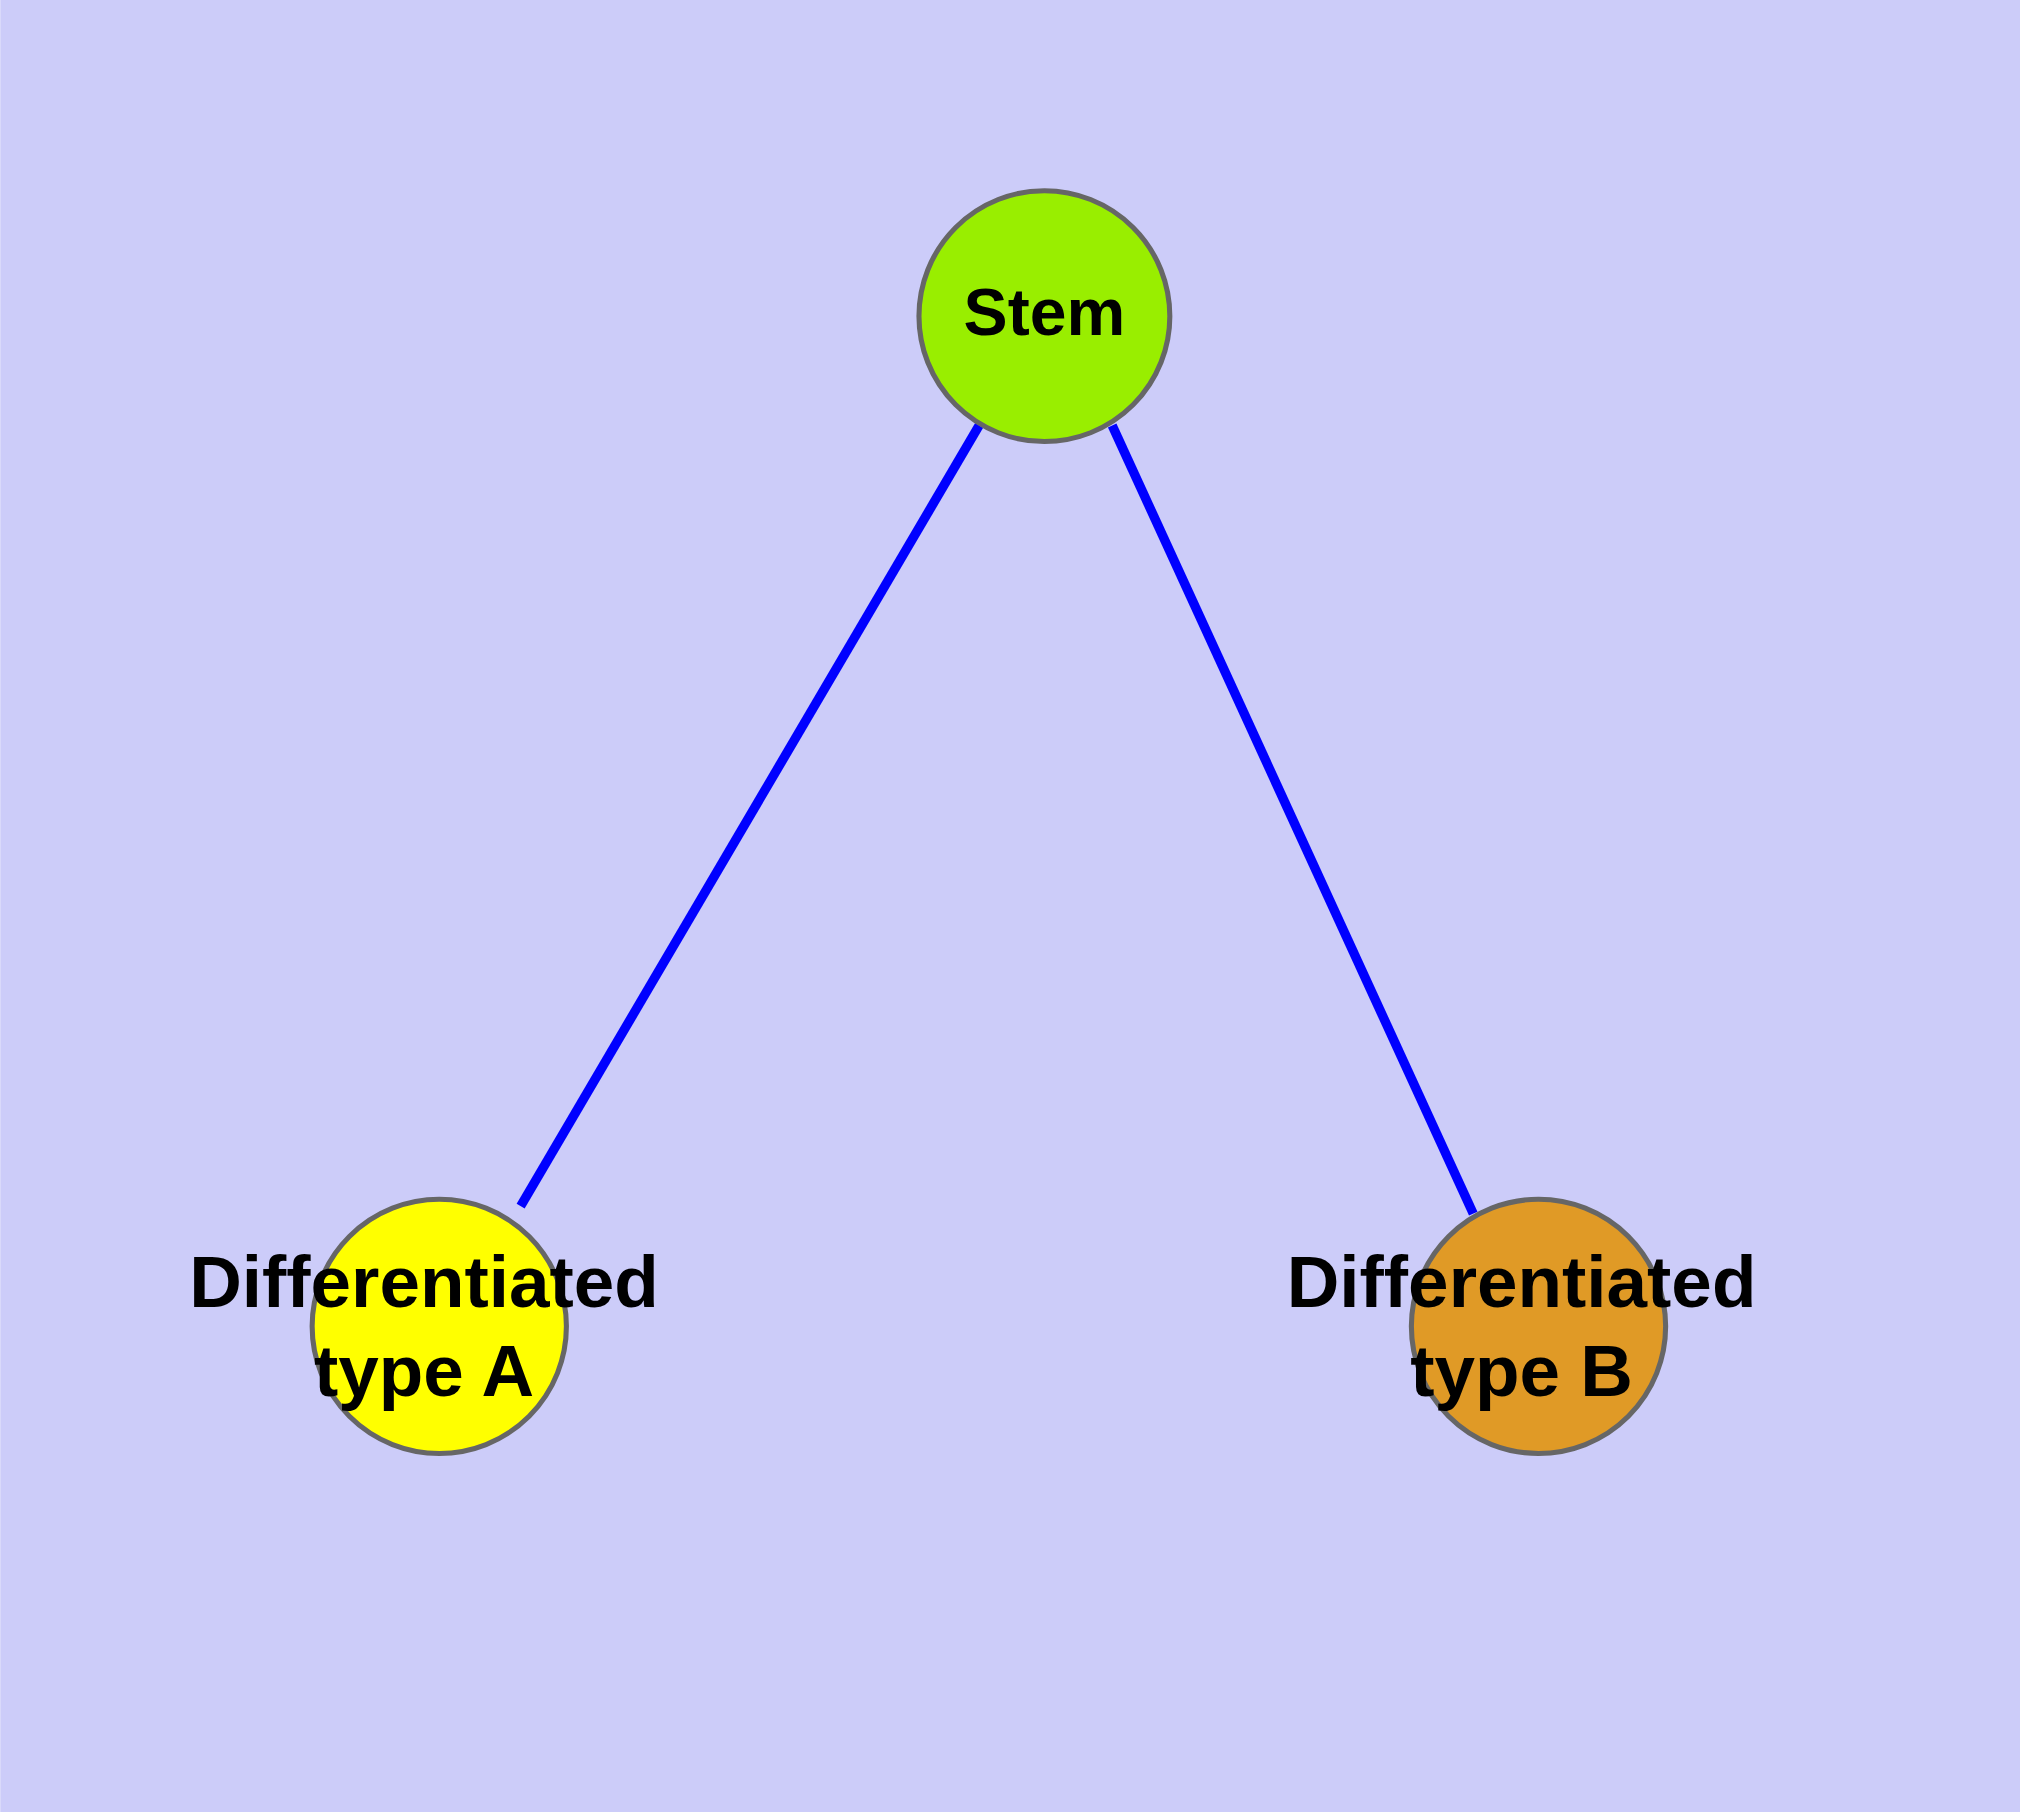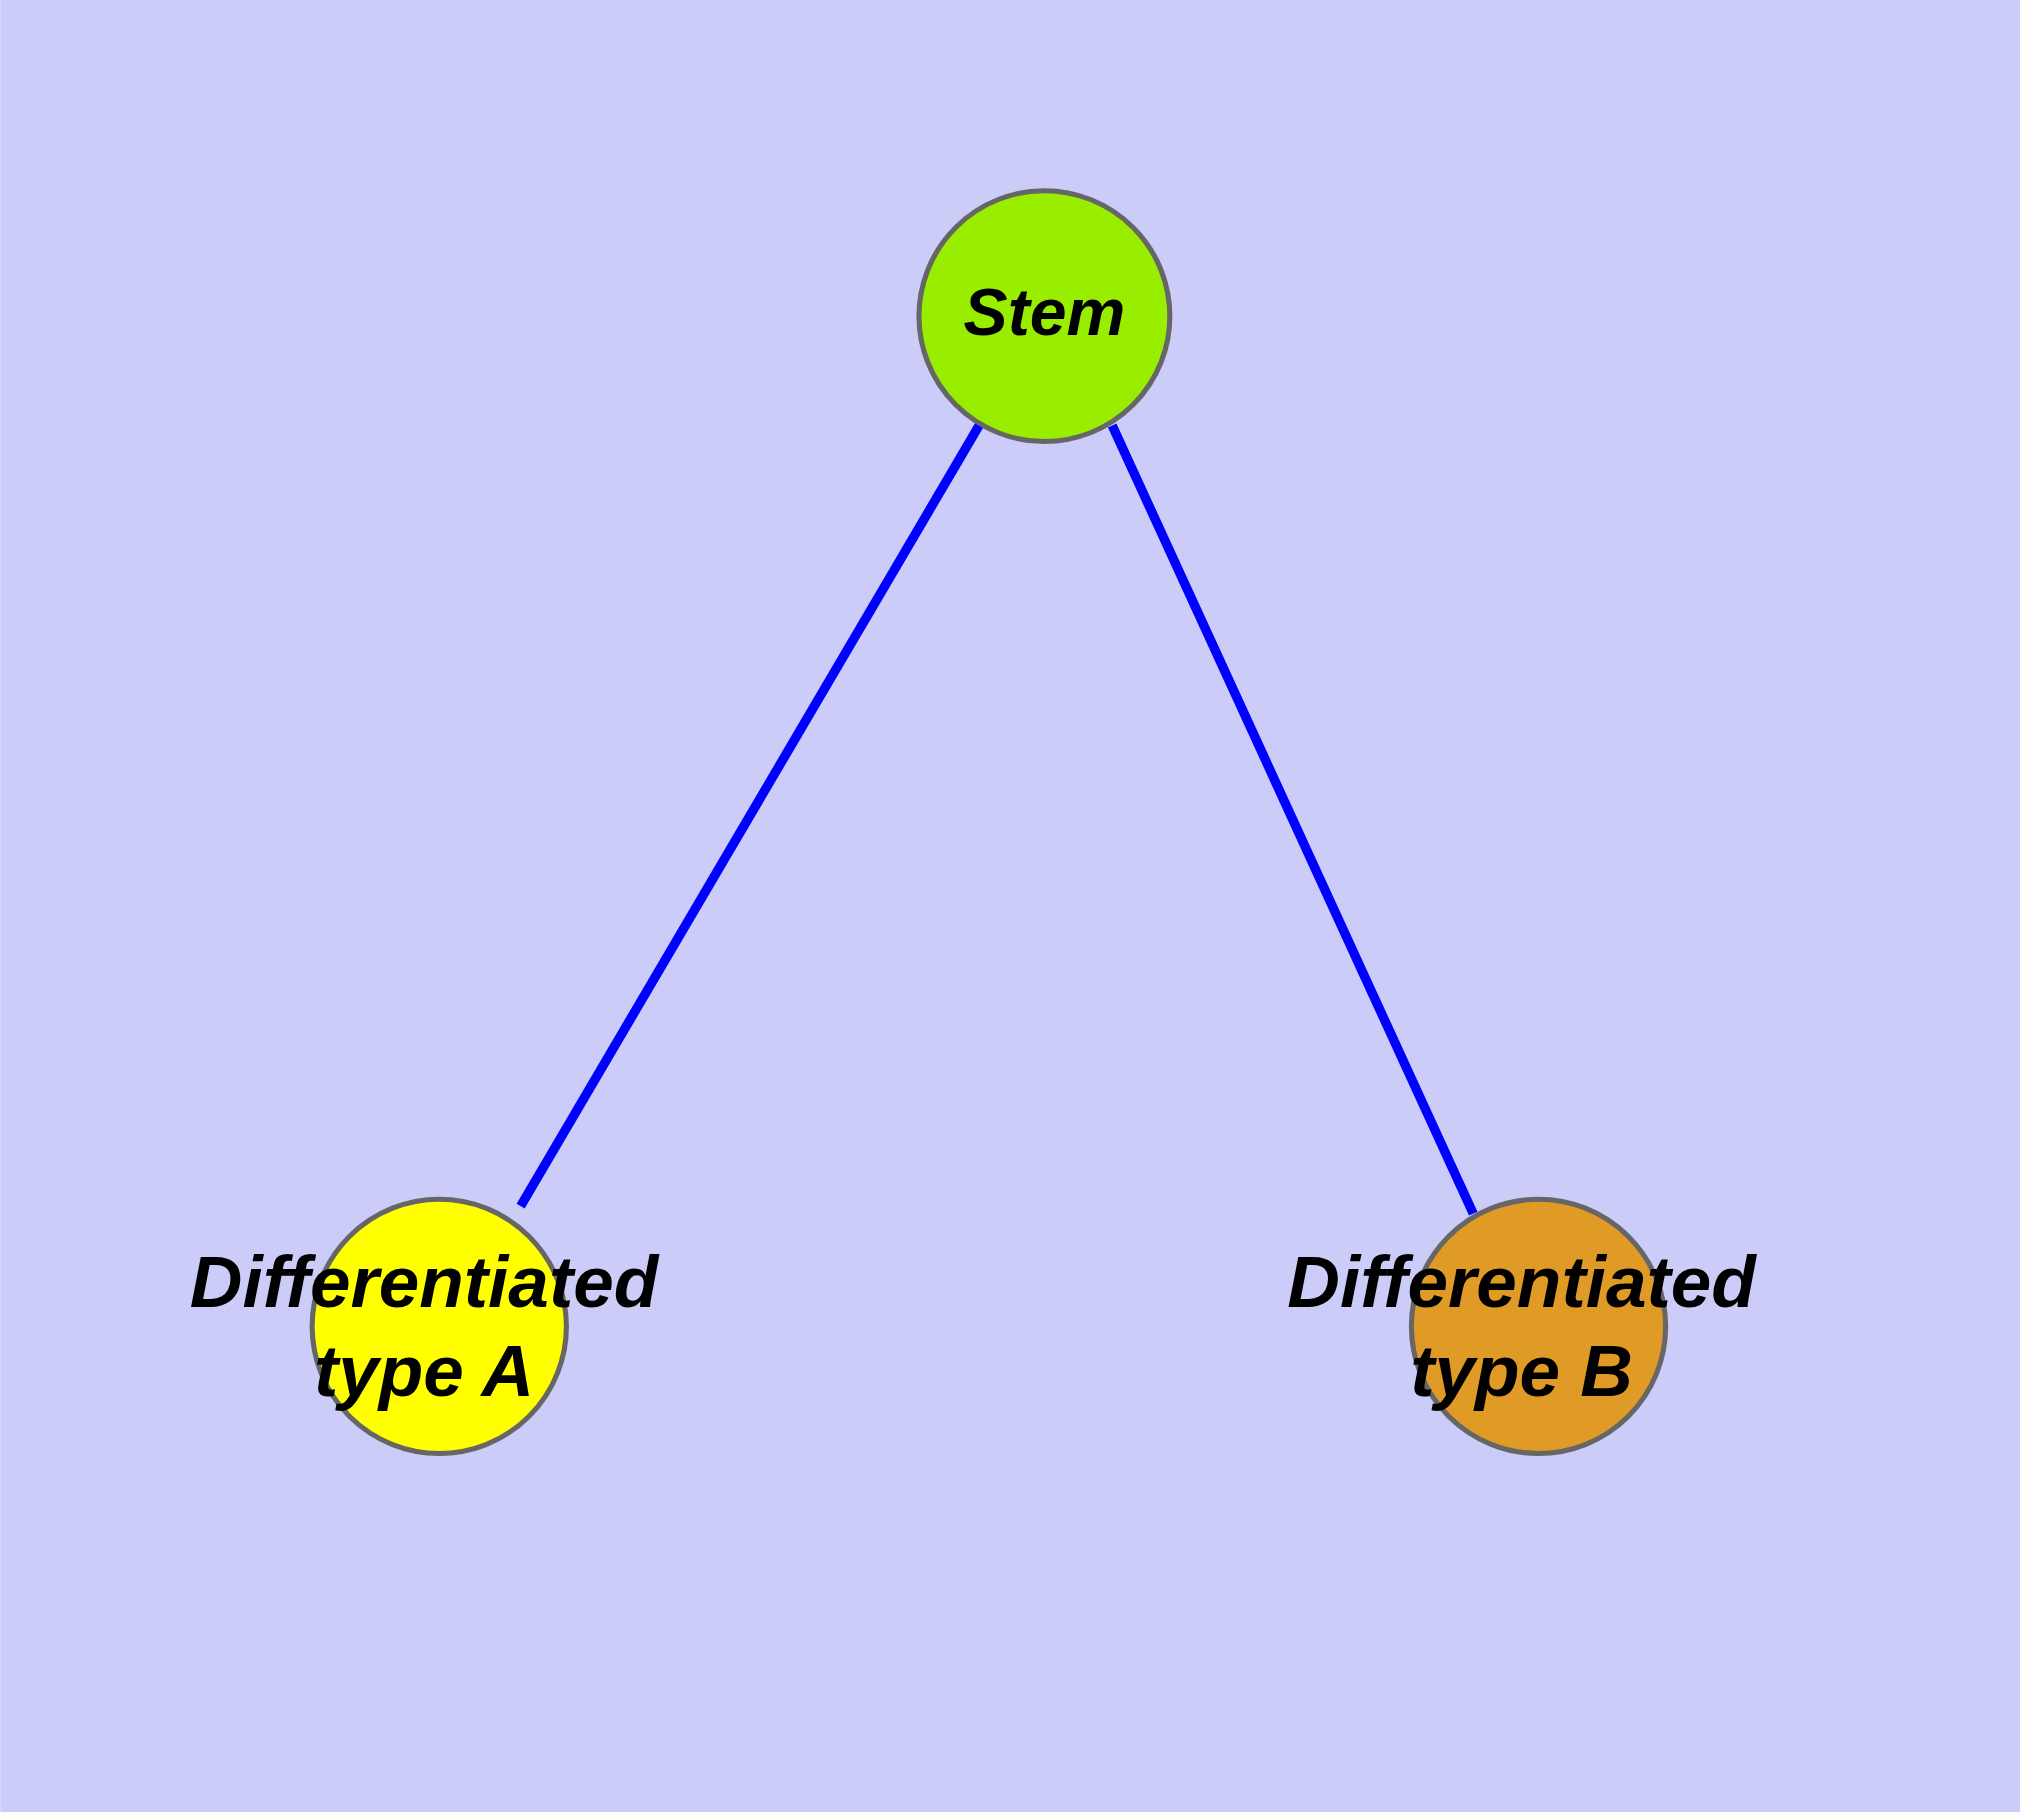--- a/index.html
+++ b/index.html
@@ -6,21 +6,20 @@
     margin: 0;
     padding: 0;
     background: #ffffff;
   }
   #canvas {
     position: relative;
     width: 2021px;
     height: 1812px;
     overflow: hidden;
     font-family: "Liberation Sans", sans-serif;
-    font-style: italic;
   }
   #graph-svg {
     position: absolute;
     top: 0;
     left: 0;
     width: 2021px;
     height: 1812px;
     display: block;
   }
   .node-label {

